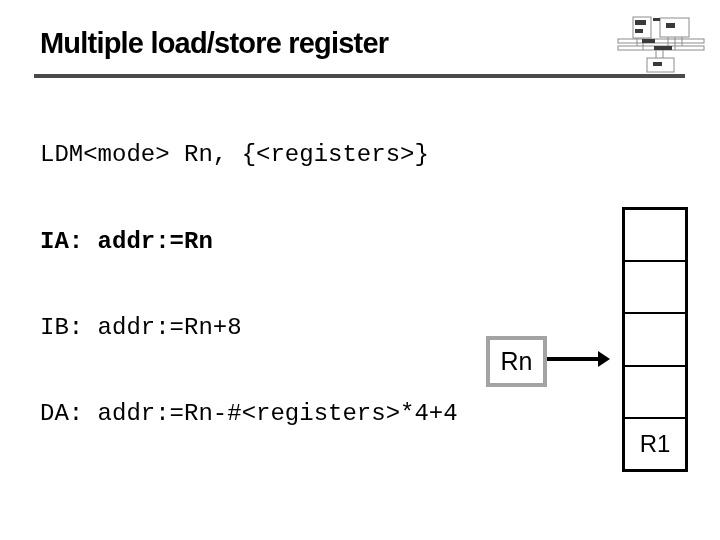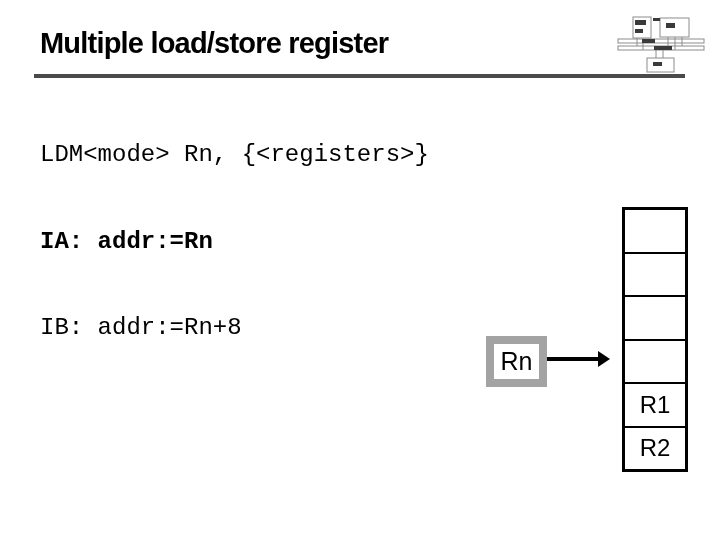--- a/index.html
+++ b/index.html
@@ -68,21 +68,21 @@
     justify-content: center;
     font-family: "Liberation Sans", sans-serif;
     font-size: 24px;
     color: #000000;
   }
   .mem-cell:first-child { border-top: none; }
   .pointer-box {
     position: absolute;
     left: 486px; top: 336px;
     width: 61px; height: 51px;
-    border: 8px solid #a3a3a3;
+    border: 4px solid #a3a3a3;
     box-sizing: border-box;
     display: flex;
     align-items: center;
     justify-content: center;
     font-family: "Liberation Sans", sans-serif;
     font-size: 25px;
     color: #000000;
     background: #ffffff;
   }
   .pointer-arrow-line {
@@ -132,35 +132,35 @@
       <rect x="37" y="50" width="9" height="4"></rect>
     </g>
   </svg>
 
   <div class="title-rule"></div>
 
   <div class="code-block">
     <div class="code-line">LDM&lt;mode&gt; Rn, {&lt;registers&gt;}</div>
     <div class="code-line em">IA: addr:=Rn</div>
     <div class="code-line">IB: addr:=Rn+8</div>
+    <div class="code-line">DA: addr:=Rn-#&lt;registers&gt;*4+4</div>
     
     
     
     
     
     
     
   </div>
 
   <div class="memory-stack">
     <div class="mem-cell"></div>
     <div class="mem-cell"></div>
     <div class="mem-cell"></div>
     <div class="mem-cell"></div>
     <div class="mem-cell">R1</div>
-    <div class="mem-cell">R2</div>
   </div>
 
   <div class="pointer-box">Rn</div>
   <div class="pointer-arrow-line"></div>
   <div class="pointer-arrow-head"></div>
 
 </div>
 
 </body></html>

